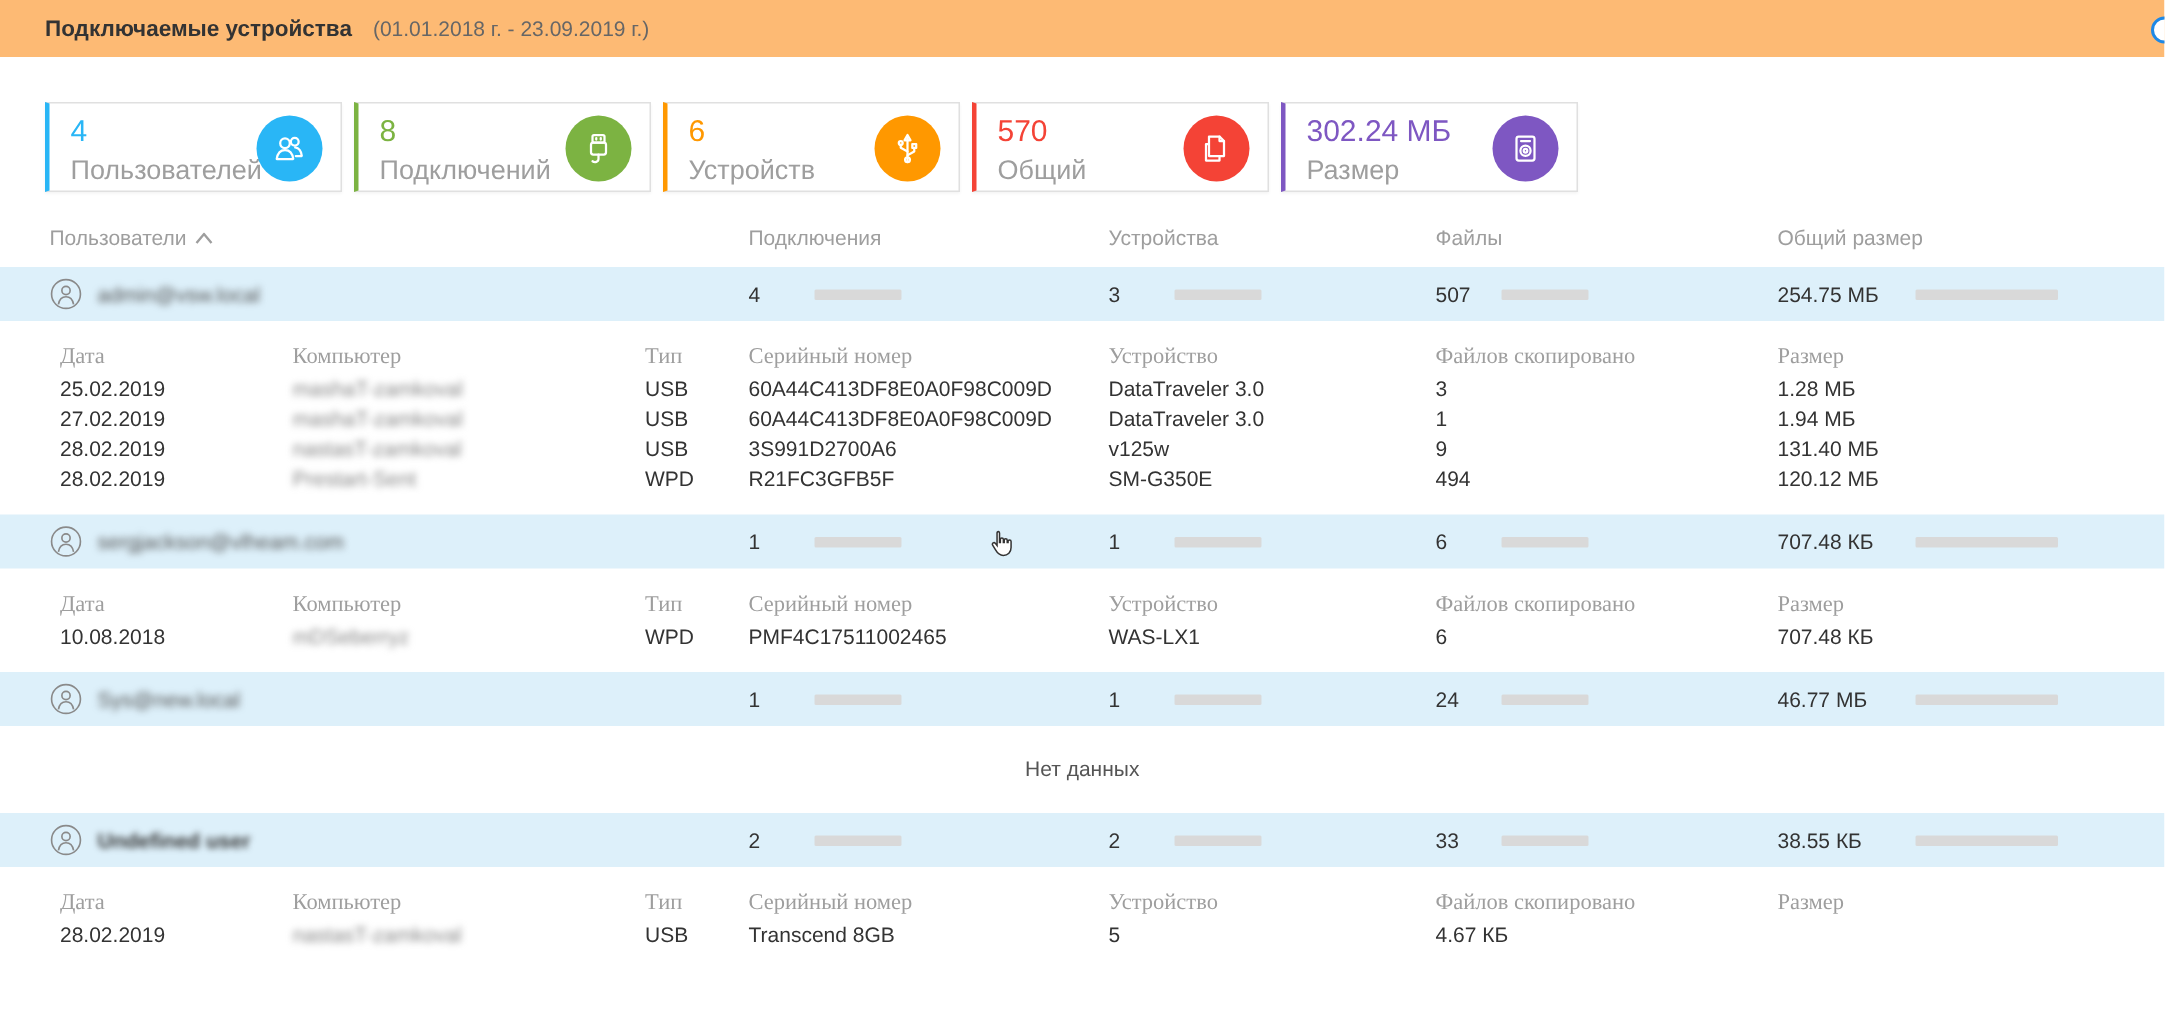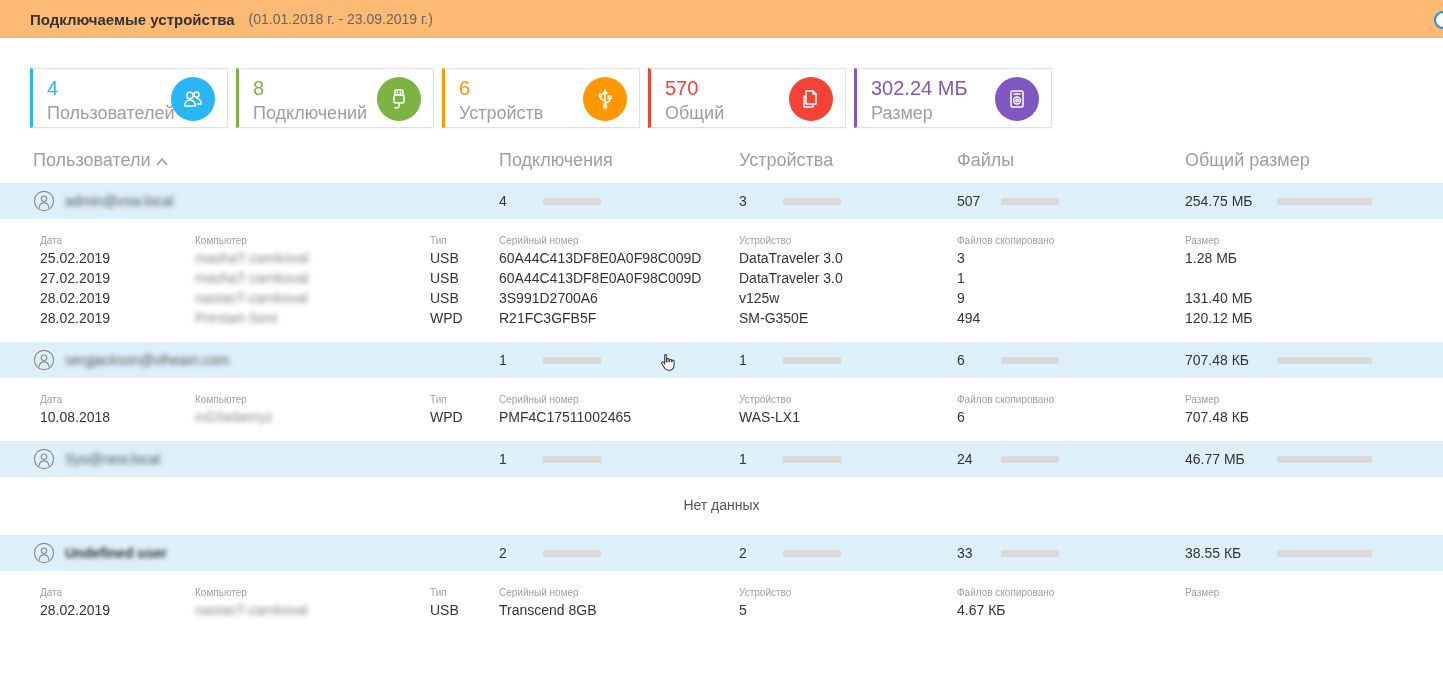--- a/index.html
+++ b/index.html
@@ -18,41 +18,41 @@
       border-left-width:3px; border-left-style:solid; padding:8px 12px 8px 14px; box-shadow:0 1px 2px rgba(0,0,0,.05); }
   .card .num { font-size:20px; line-height:22px; font-weight:400; }
   .card .lbl { font-size:18px; color:#9e9e9e; margin-top:4px; }
   .card .badge { position:absolute; right:12px; top:8px; width:44px; height:44px; border-radius:50%;
       display:flex; align-items:center; justify-content:center; }
   .card svg { width:24px; height:24px; stroke:#fff; fill:none; stroke-width:1.5; stroke-linecap:round; stroke-linejoin:round; }
 
   
   .main-grid { display:grid; grid-template-columns:474px 240px 218px 228px 1fr; align-items:center; }
   .thead { margin:22px 0 12px 0; padding-left:25px; }
-  .thead .th { font-size:18px; color:#9e9e9e; display:flex; align-items:center; gap:6px; }
+  .thead .th { font-size:14px; color:#9e9e9e; display:flex; align-items:center; gap:6px; }
   .thead .th:first-child { padding-left:8px; }
   .sort-icon svg { width:12px; height:8px; stroke:#9e9e9e; fill:none; stroke-width:1.6; }
 
   .user-row { height:36px; background:#ddf0fa; margin-bottom:0; padding-left:25px; }
   .user-cell { display:flex; align-items:center; gap:10px; padding-left:8px; }
   .avatar { width:22px; height:22px; flex:none; }
   .avatar svg { width:22px; height:22px; stroke:#8a8a8a; fill:none; stroke-width:1.2; }
   .uname { font-size:14px; color:#555; filter:blur(2.5px); white-space:nowrap; }
   .uname.bold { font-weight:bold; color:#333; filter:blur(2px); }
 
   .metric { display:flex; align-items:center; font-size:14px; color:#333; }
   .metric .val { min-width:44px; }
   .metric.size .val { min-width:92px; }
   .bar { height:7px; width:58px; background:#d9d9d9; border-radius:1px; overflow:hidden; }
   .bar.wide { width:95px; }
   .bar .fill { height:100%; background:#1565c0; }
 
   .detail { padding:16px 0 14px 40px; }
   .detail-grid { display:grid; grid-template-columns:155px 235px 69px 240px 218px 228px 1fr; }
-  .detail-grid.head { font-size:10px; color:#9e9e9e; padding-bottom:2px; }
+  .detail-grid.head { font-size:15px; color:#9e9e9e; padding-bottom:2px;font-family:Liberation Serif, serif; }
   .detail-grid.row  { font-size:14px; color:#333; line-height:20px; }
   .blur { filter:blur(2.5px); color:#888; }
 
   .no-data { text-align:center; font-size:14px; color:#555; padding:20px 0 22px 0; }
 
   
   .cursor { position:absolute; left:657px; top:352px; width:22px; height:24px; pointer-events:none; }
 </style>
 </head>
 <body>
@@ -201,20 +201,21 @@
     <div>3</div>
     <div>1.28 МБ</div>
   </div>
   <div class="detail-grid row">
     <div>27.02.2019</div>
     <div class="blur">mashaT-zamkoval</div>
     <div>USB</div>
     <div>60A44C413DF8E0A0F98C009D</div>
     <div>DataTraveler 3.0</div>
     <div>1</div>
+    <div>1.94 МБ</div>
   </div>
   <div class="detail-grid row">
     <div>28.02.2019</div>
     <div class="blur">nastasT-zamkoval</div>
     <div>USB</div>
     <div>3S991D2700A6</div>
     <div>v125w</div>
     <div>9</div>
     <div>131.40 МБ</div>
   </div>

